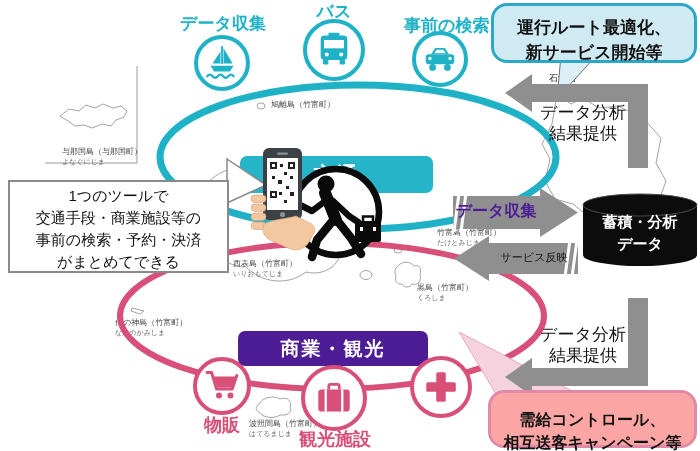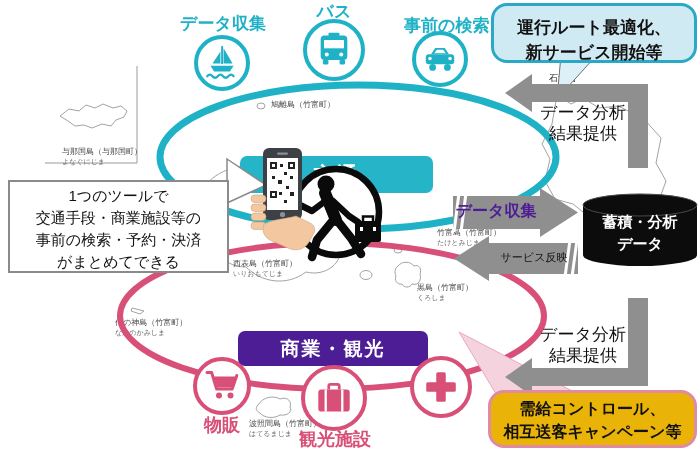--- a/index.html
+++ b/index.html
@@ -15,21 +15,21 @@
   .banner.pink{background:#4c1d95;}
   .circle{position:absolute;border-radius:50%;background:#fff;display:flex;align-items:center;
           justify-content:center;box-sizing:border-box;z-index:12;}
   .circle.teal{border:4px solid #1fb2c7;}
   .circle.pink{border:4px solid #d84f78;}
   .node-lbl{position:absolute;text-align:center;font-weight:600;z-index:12;white-space:nowrap;}
   .node-lbl.teal{color:#1fb2c7;font-size:17px;}
   .node-lbl.pink{color:#d84f78;font-size:18px;}
   .bubble{position:absolute;box-sizing:border-box;border-radius:16px;text-align:center;color:#111;z-index:11;}
   .bubble.blue{background:#cfeaf2;border:3px solid #2aa9c6;font-size:17px;font-weight:600;line-height:25px;padding-top:9px;}
-  .bubble.rose{background:#eab308;border:3px solid #e08aa6;font-size:16px;font-weight:600;line-height:23px;padding-top:4px;}
+  .bubble.rose{background:#fca5a5;border:3px solid #e08aa6;font-size:16px;font-weight:600;line-height:23px;padding-top:15px;}
   #note-box{position:absolute;left:8px;top:169px;width:221px;height:93px;background:#fff;
             border:2px solid #8a8a8a;box-sizing:border-box;z-index:11;text-align:center;
             font-size:15px;font-weight:500;line-height:22px;color:#111;padding-top:3px;margin-top:11px;}
   .arrow-txt{position:absolute;text-align:center;white-space:nowrap;z-index:8;}
   #db-txt{position:absolute;left:582px;top:211px;width:116px;text-align:center;color:#fff;
           font-weight:bold;font-size:15px;line-height:22px;z-index:10;}
 </style>
 </head>
 <body>
 

